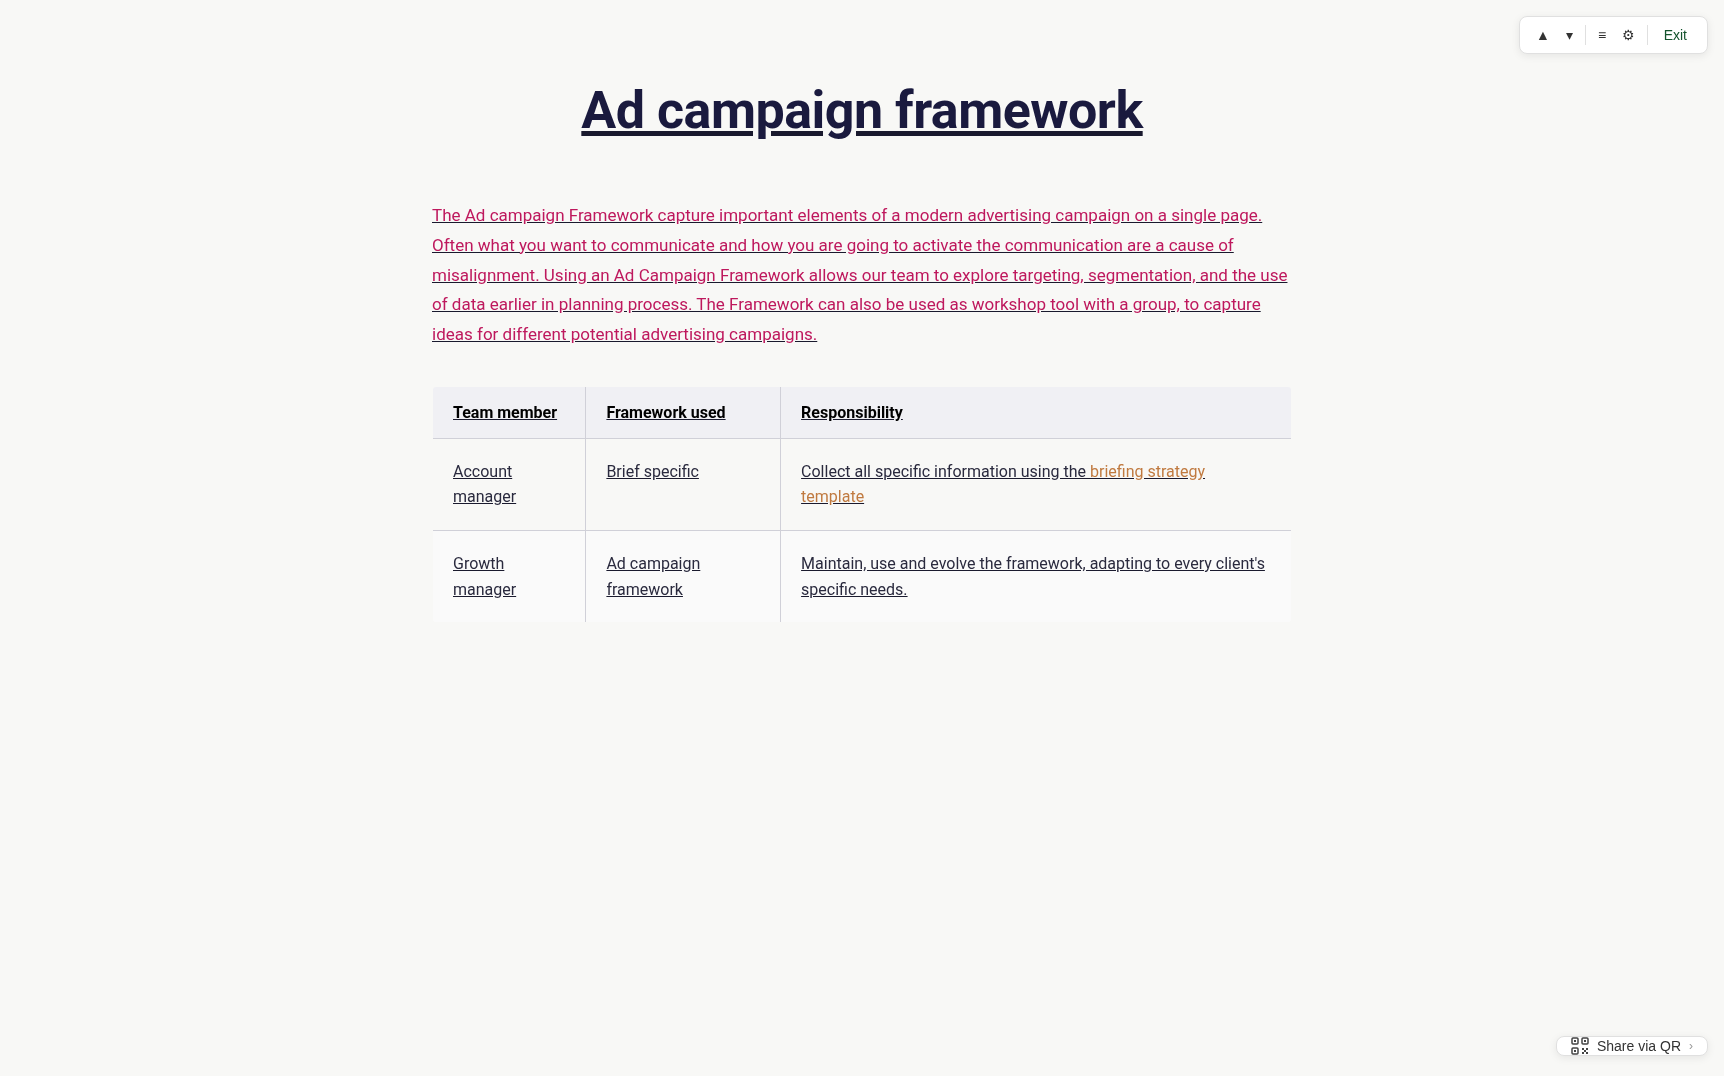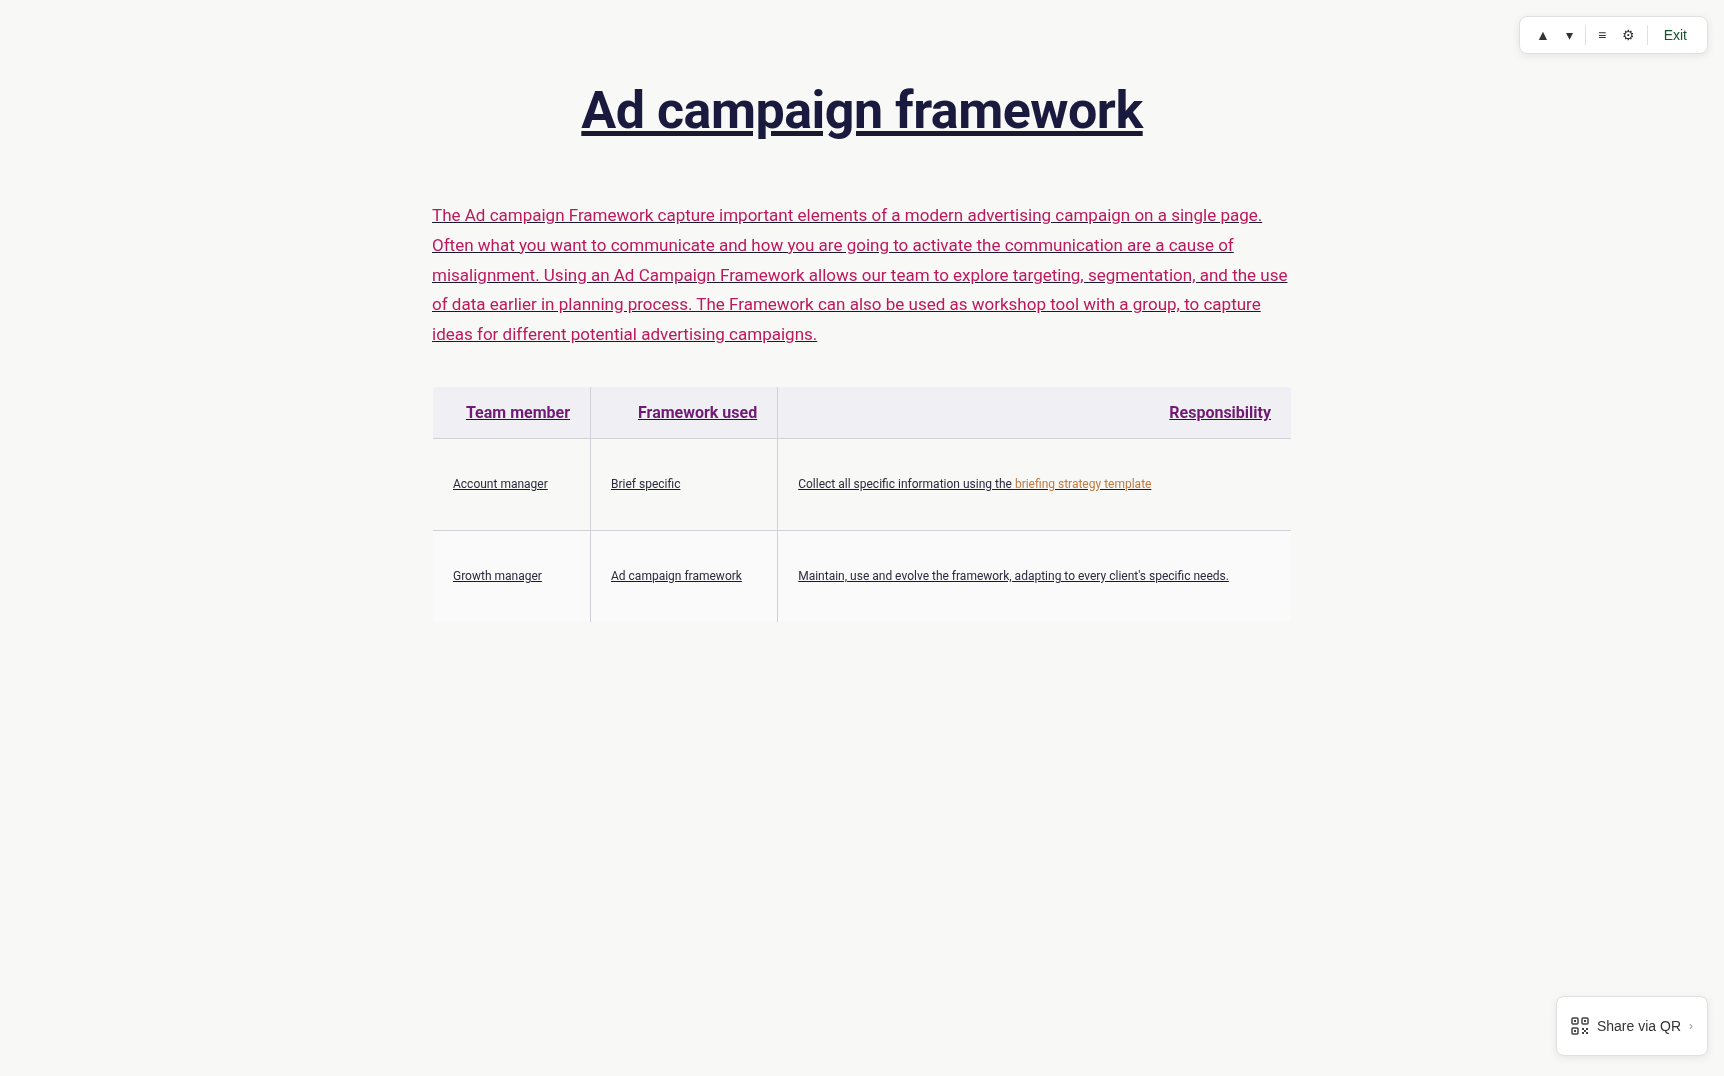--- a/index.html
+++ b/index.html
@@ -100,29 +100,29 @@
       border-collapse: collapse;
       border: 1px solid #d0d0d8;
       border-radius: 4px;
       overflow: hidden;
     }
 
     .data-table th {
       background: #f0f0f4;
       font-weight: 700;
       font-size: 16px;
-      color: #701a75;
+      color: #000000;
       padding: 16px 20px;
-      text-align: right;
+      text-align: left;
       border: 1px solid #d0d0d8;
     }
 
     .data-table td {
-      padding: 36px 20px;
-      font-size: 12px;
+      padding: 20px 20px;
+      font-size: 16px;
       color: #2a2a3e;
       border: 1px solid #d0d0d8;
       vertical-align: top;
       line-height: 1.6;
     }
 
     .data-table tr:nth-child(even) td {
       background: #fafafa;
     }
 
@@ -132,21 +132,21 @@
     }
 
     
     .share-btn {
       position: fixed;
       bottom: 20px;
       right: 16px;
       background: #fff;
       border: 1px solid #e0e0e0;
       border-radius: 8px;
-      padding: 20px 14px;
+      padding: 0 14px;
       display: flex;
       align-items: center;
       gap: 8px;
       cursor: pointer;
       font-size: 14px;
       color: #333;
       box-shadow: 0 2px 8px rgba(0,0,0,0.08);
       z-index: 100;
     }
 

